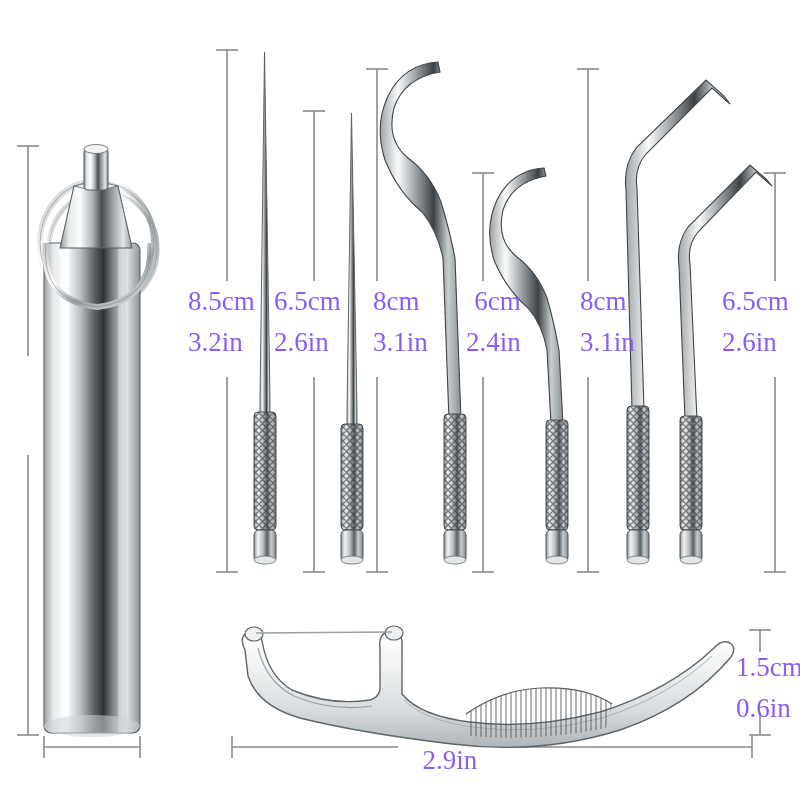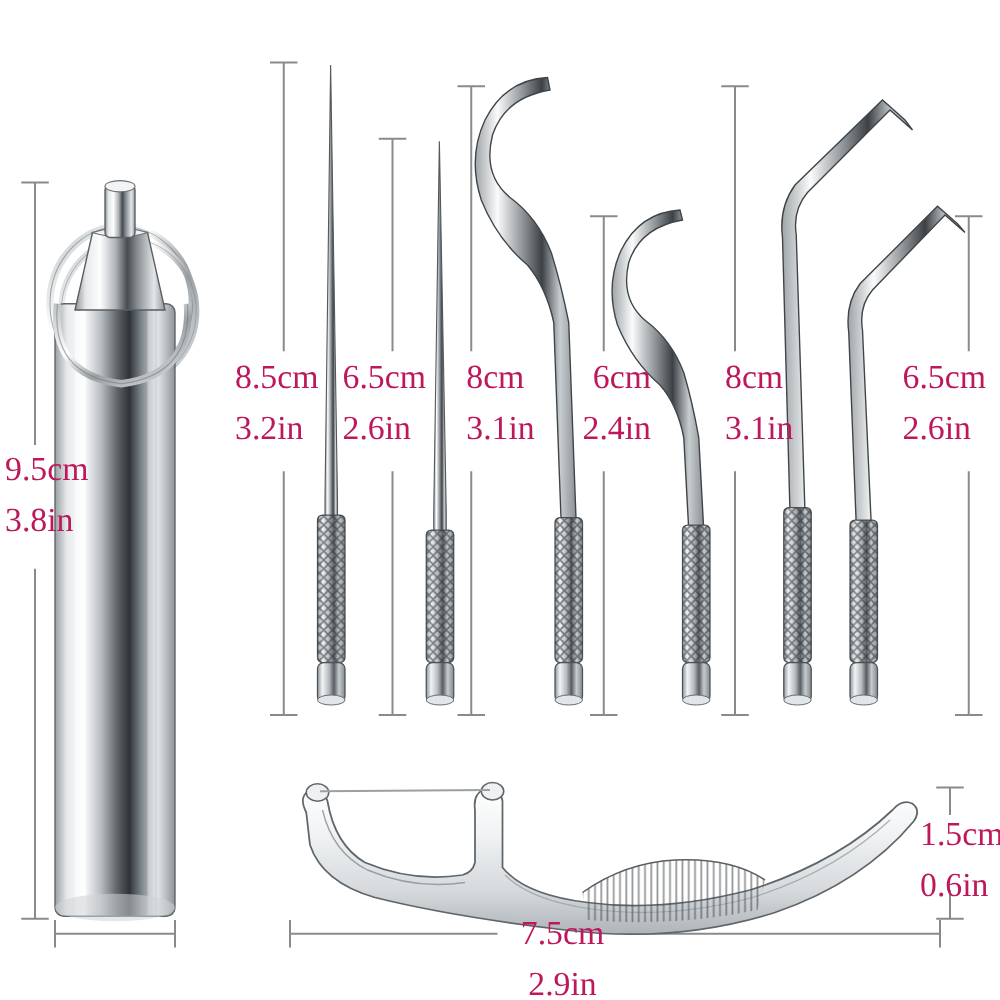--- a/index.html
+++ b/index.html
@@ -7,21 +7,21 @@
     width:800px;height:800px;
     background:#ffffff;
     font-family:"Liberation Serif", serif;
     overflow:hidden;
     position:relative;
   }
   #stage{position:absolute;inset:0;width:800px;height:800px;}
   .dimtext{
     position:absolute;
     font-family:"Liberation Serif", serif;
-    color:#be185d;
+    color:#8b5cf6;
     font-size:27px;
     line-height:1.0;
     white-space:nowrap;
     letter-spacing:0px;
   }
   .dimtext .cm{display:block;}
   .dimtext .in{display:block;margin-top:14px;}
   .dimtext.center{text-align:center;}
   svg{position:absolute;left:0;top:0;}
 </style>
@@ -251,24 +251,20 @@
     <path d="M466 714 Q500 690 540 688 Q585 686 612 704 L606 728 Q540 742 470 736 Z" fill="url(#ribs)" opacity="0.75"></path>
     <path d="M466 714 Q500 690 540 688 Q585 686 612 704" fill="none" stroke="#5a5f63" stroke-width="1.2"></path>
 
     <ellipse cx="254" cy="634" rx="9" ry="7" fill="#eef0f1" stroke="#5f6569" stroke-width="1.2"></ellipse>
     <ellipse cx="394" cy="633" rx="9" ry="7" fill="#eef0f1" stroke="#5f6569" stroke-width="1.2"></ellipse>
 
     <line x1="256" y1="633" x2="392" y2="632" stroke="#9aa0a4" stroke-width="1.5"></line>
   </g>
 </svg>
 
-<div class="dimtext" style="left:4px;top:362px;">
-  <span class="cm">9.5cm</span>
-  <span class="in">3.8in</span>
-</div>
 
 <div class="dimtext" style="left:188px;top:288px;">
   <span class="cm">8.5cm</span>
   <span class="in">3.2in</span>
 </div>
 
 <div class="dimtext" style="left:274px;top:288px;">
   <span class="cm">6.5cm</span>
   <span class="in">2.6in</span>
 </div>
@@ -288,21 +284,20 @@
   <span class="in">3.1in</span>
 </div>
 
 <div class="dimtext" style="left:722px;top:288px;">
   <span class="cm">6.5cm</span>
   <span class="in">2.6in</span>
 </div>
 
 
 <div class="dimtext center" style="left:395px;top:733px;width:110px;">
-  <span class="cm">7.5cm</span>
   <span class="in">2.9in</span>
 </div>
 
 <div class="dimtext" style="left:736px;top:654px;">
   <span class="cm">1.5cm</span>
   <span class="in">0.6in</span>
 </div>
 
 </div>
 

